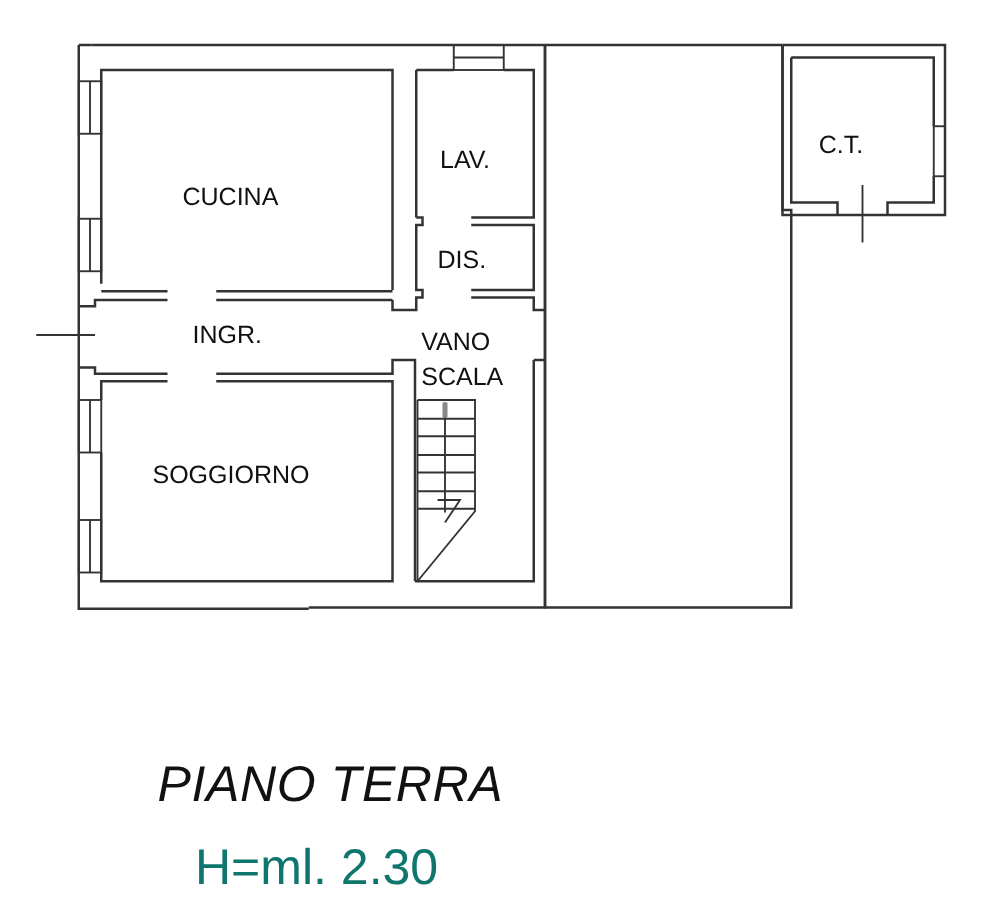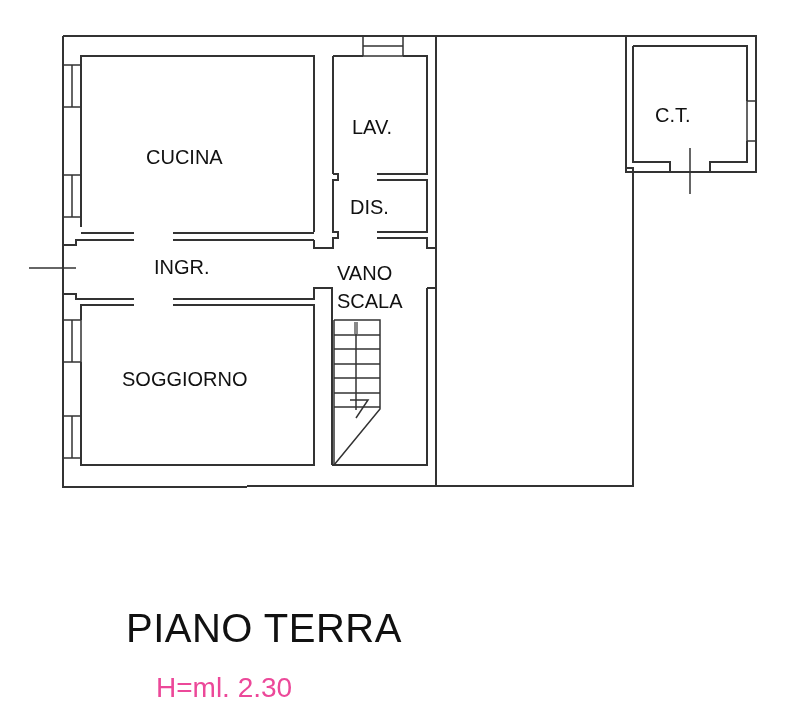--- a/index.html
+++ b/index.html
@@ -1,22 +1,22 @@
 <!DOCTYPE html>
 <html><head>
   <meta charset="utf-8">
   <style>
     html, body { margin: 0; padding: 0; background: #ffffff; }
     body { width: 800px; height: 724px; position: relative; overflow: hidden; font-family: "Liberation Sans", sans-serif; }
     svg { position: absolute; left: 0; top: 0; }
     .wall { fill: none; stroke: #333333; stroke-width: 2; stroke-linejoin: miter; }
     .thin { fill: none; stroke: #333333; stroke-width: 1.5; }
     .room-label { font-family: "Liberation Sans", sans-serif; font-size: 20px; fill: #111111; }
-    .title { position: absolute; left: 126px; top: 606px; font-size: 40px; color: #111; letter-spacing: 0.5px; }
-    .subtitle { position: absolute; left: 156px; top: 672px; font-size: 28px; color: #ec4899; }
+    .title { position: absolute; left: 126px; top: 606px; font-size: 40px; color: #111; letter-spacing: 0.5px; font-style: italic; }
+    .subtitle { position: absolute; left: 156px; top: 672px; font-size: 40px; color: #0f766e; }
   </style>
 </head>
 <body>
 
 <svg width="800" height="724" viewBox="0 0 800 724">
 
   <g>
 
     <polyline class="wall" points="73,36 436,36"></polyline>
     <polyline class="wall" points="436,36 626,36"></polyline>

